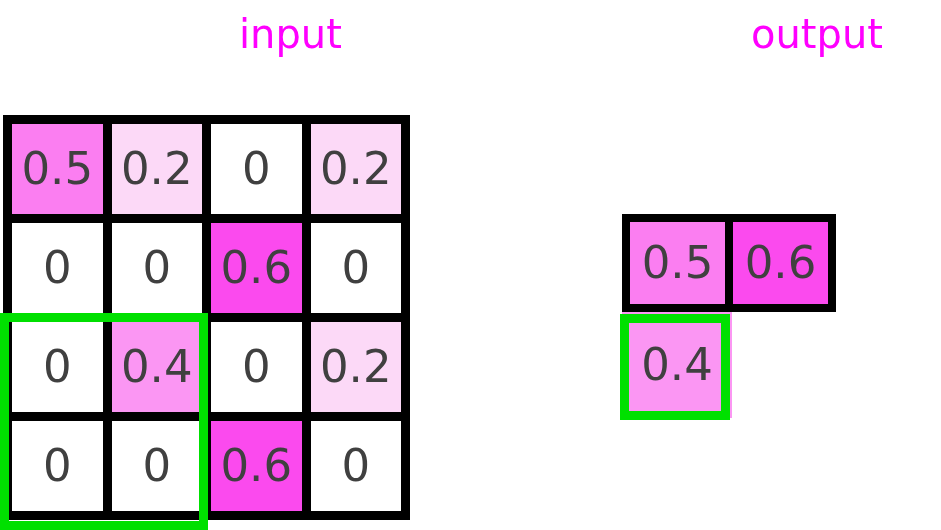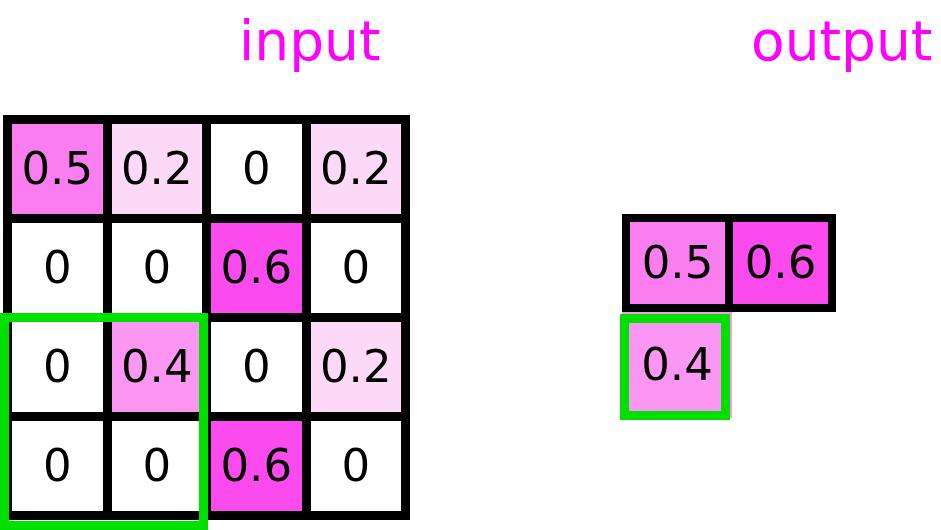--- a/index.html
+++ b/index.html
@@ -12,21 +12,21 @@
     height: 530px;
     position: relative;
     overflow: hidden;
     font-family: "DejaVu Sans", sans-serif;
   }
 
   
   .title {
     position: absolute;
     color: #ff00ff;
-    font-size: 55px;
+    font-size: 40px;
     font-weight: 400;
     line-height: 1;
     white-space: nowrap;
     letter-spacing: 0px;
   }
   #title-input  { left: 239px; top: 14px; }
   #title-output { left: 714px; top: 14px; }
 
   
   .grid {
@@ -35,21 +35,21 @@
     background: #000000;
     box-sizing: border-box;
   }
 
   .cell {
     position: relative;
     display: flex;
     align-items: center;
     justify-content: center;
     background: #ffffff;
-    color: #000000;
+    color: #404040;
     font-size: 45px;
     line-height: 1;
     box-sizing: border-box;
     overflow: hidden;
   }
   .cell span {
     display: block;
     transform: translateY(-1px);
     white-space: nowrap;
   }

